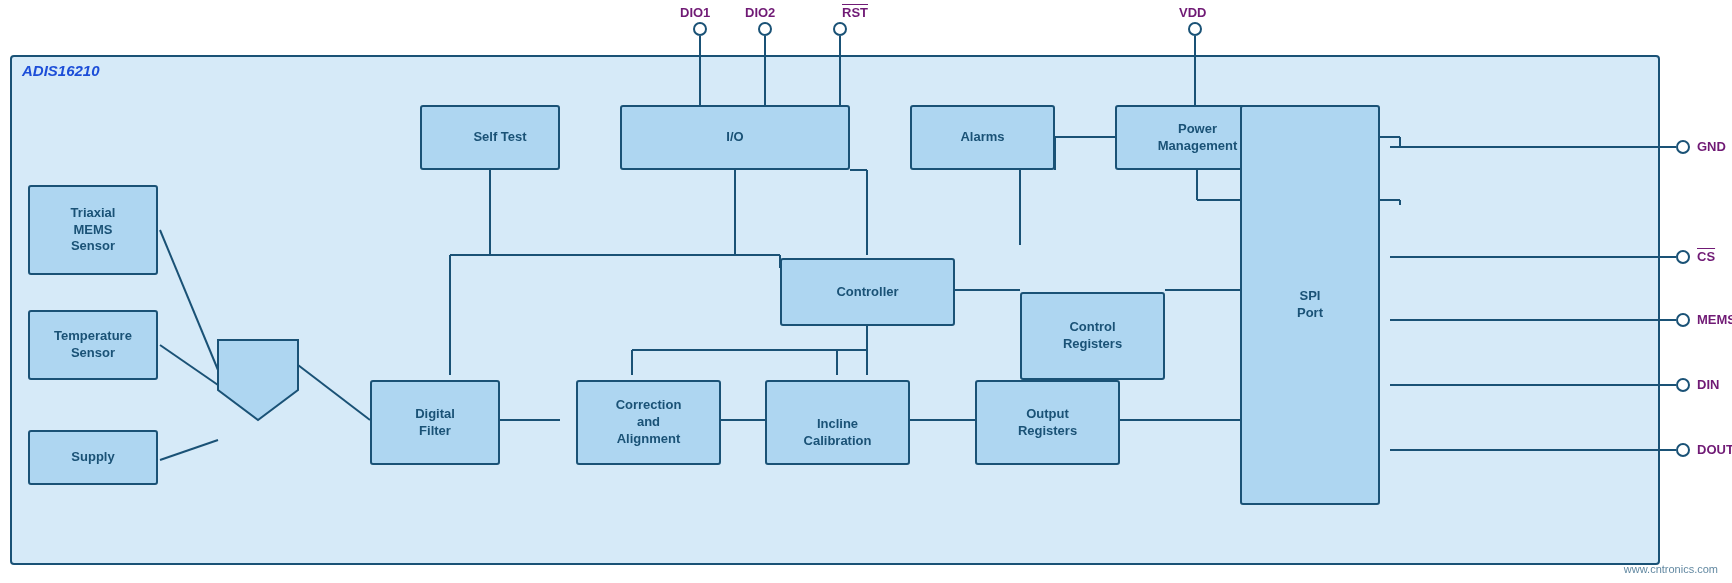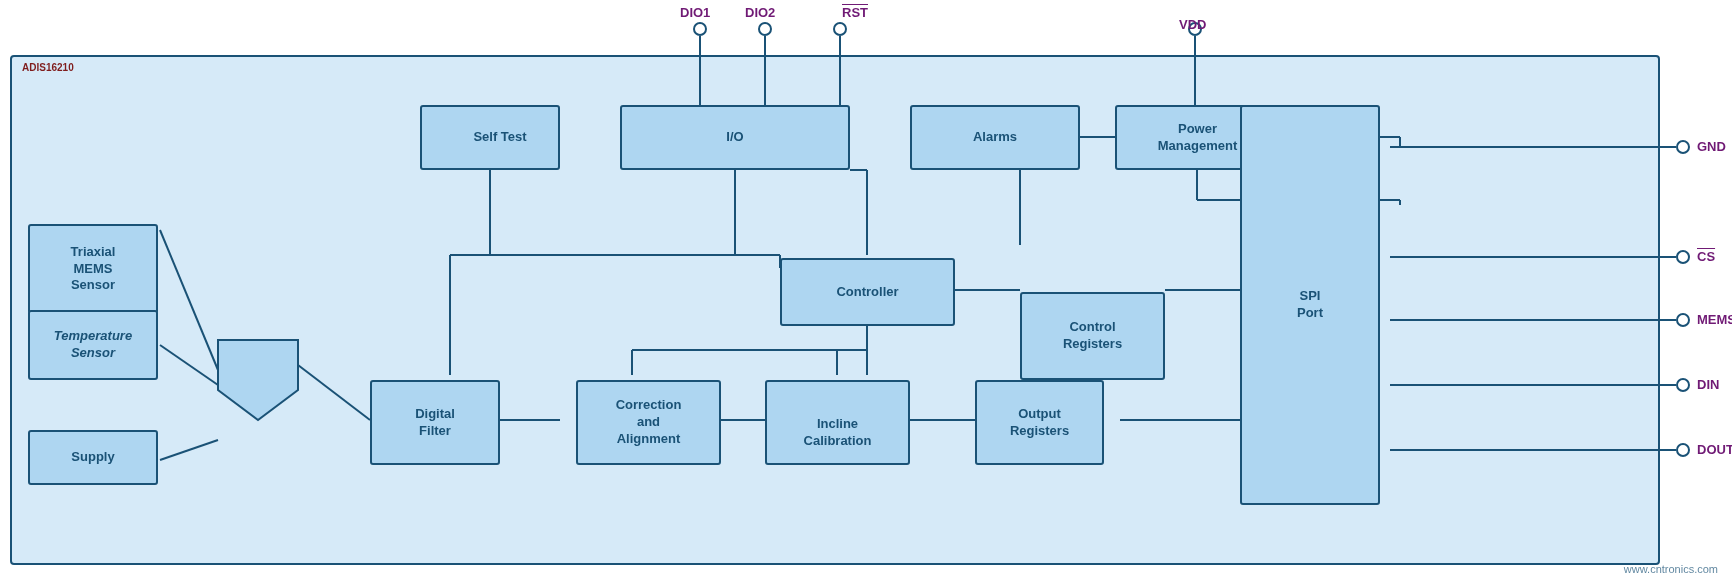--- a/index.html
+++ b/index.html
@@ -24,23 +24,24 @@
       width: 1650px;
       height: 510px;
       border: 2.5px solid #1a5276;
       border-radius: 4px;
       background: #d6eaf8;
     }
     .chip-label {
       position: absolute;
       left: 22px;
       top: 62px;
-      color: #7f1d1d;
-      font-size: 10px;
+      color: #1d4ed8;
+      font-size: 15px;
       font-weight: bold;
+      font-style: italic;
     }
     
     .block {
       position: absolute;
       background: #aed6f1;
       border: 2px solid #1a5276;
       border-radius: 3px;
       display: flex;
       align-items: center;
       justify-content: center;
@@ -172,28 +173,28 @@
     <line x1="867" y1="255" x2="867" y2="170" stroke="#1a5276" stroke-width="2"></line>
     <line x1="867" y1="170" x2="850" y2="170" stroke="#1a5276" stroke-width="2"></line>
 
     <line x1="910" y1="137" x2="1020" y2="137" stroke="#1a5276" stroke-width="2"></line>
     <line x1="1020" y1="137" x2="1020" y2="245" stroke="#1a5276" stroke-width="2"></line>
 
     <line x1="1380" y1="200" x2="1400" y2="200" stroke="#1a5276" stroke-width="2"></line>
     <line x1="1400" y1="200" x2="1400" y2="205" stroke="#1a5276" stroke-width="2"></line>
   </svg>
 
-  <div class="block" style="left:28px;top:185px;width:130px;height:90px;margin-top:39px;">
+  <div class="block" style="left:28px;top:185px;width:130px;height:90px;">
     <span style="white-space:pre-line;">Triaxial
 MEMS
 Sensor</span>
   </div>
 
   <div class="block" style="left:28px;top:310px;width:130px;height:70px;">
-    <span style="white-space:pre-line;font-style:italic;">Temperature
+    <span style="white-space:pre-line;">Temperature
 Sensor</span>
   </div>
 
   <div class="block" style="left:28px;top:430px;width:130px;height:55px;">
     <span>Supply</span>
   </div>
 
   <div class="block" style="left:370px;top:380px;width:130px;height:85px;">
     <span style="white-space:pre-line;">Digital
 Filter</span>
@@ -203,34 +204,34 @@
     <span style="white-space:pre-line;">Correction
 and
 Alignment</span>
   </div>
 
   <div class="block" style="left:765px;top:380px;width:145px;height:85px;">
     <span style="white-space:pre-line;margin-top:20px;">Incline
 Calibration</span>
   </div>
 
-  <div class="block" style="left:975px;top:380px;width:129px;height:85px;">
+  <div class="block" style="left:975px;top:380px;width:145px;height:85px;">
     <span style="white-space:pre-line;">Output
 Registers</span>
   </div>
 
   <div class="block" style="left:420px;top:105px;width:140px;height:65px;padding-left:20px;">
     <span>Self Test</span>
   </div>
 
   <div class="block" style="left:620px;top:105px;width:230px;height:65px;align-items:center;">
     <span>I/O</span>
   </div>
 
-  <div class="block" style="left:910px;top:105px;width:170px;height:65px;">
+  <div class="block" style="left:910px;top:105px;width:145px;height:65px;">
     <span>Alarms</span>
   </div>
 
   <div class="block" style="left:1115px;top:105px;width:165px;height:65px;">
     <span style="white-space:pre-line;">Power
 Management</span>
   </div>
 
   <div class="block" style="left:780px;top:258px;width:175px;height:68px;">
     <span>Controller</span>
@@ -249,21 +250,21 @@
   <div class="pin-circle" style="left:693px;top:22px;"></div>
   <span class="pin-label" style="left:680px;top:5px;">DIO1</span>
 
   <div class="pin-circle" style="left:758px;top:22px;"></div>
   <span class="pin-label" style="left:745px;top:5px;">DIO2</span>
 
   <div class="pin-circle" style="left:833px;top:22px;"></div>
   <span class="pin-label" style="left:842px;top:5px;"><span class="overline">RST</span></span>
 
   <div class="pin-circle" style="left:1188px;top:22px;"></div>
-  <span class="pin-label" style="left:1179px;top:17px;">VDD</span>
+  <span class="pin-label" style="left:1179px;top:5px;">VDD</span>
 
   <div class="pin-circle" style="left:1676px;top:140px;"></div>
   <span class="pin-label" style="left:1697px;top:139px;">GND</span>
 
   <div class="pin-circle" style="left:1676px;top:250px;"></div>
   <span class="pin-label" style="left:1697px;top:249px;"><span class="overline">CS</span></span>
 
   <div class="pin-circle" style="left:1676px;top:313px;"></div>
   <span class="pin-label" style="left:1697px;top:312px;">MEMS</span>
 

